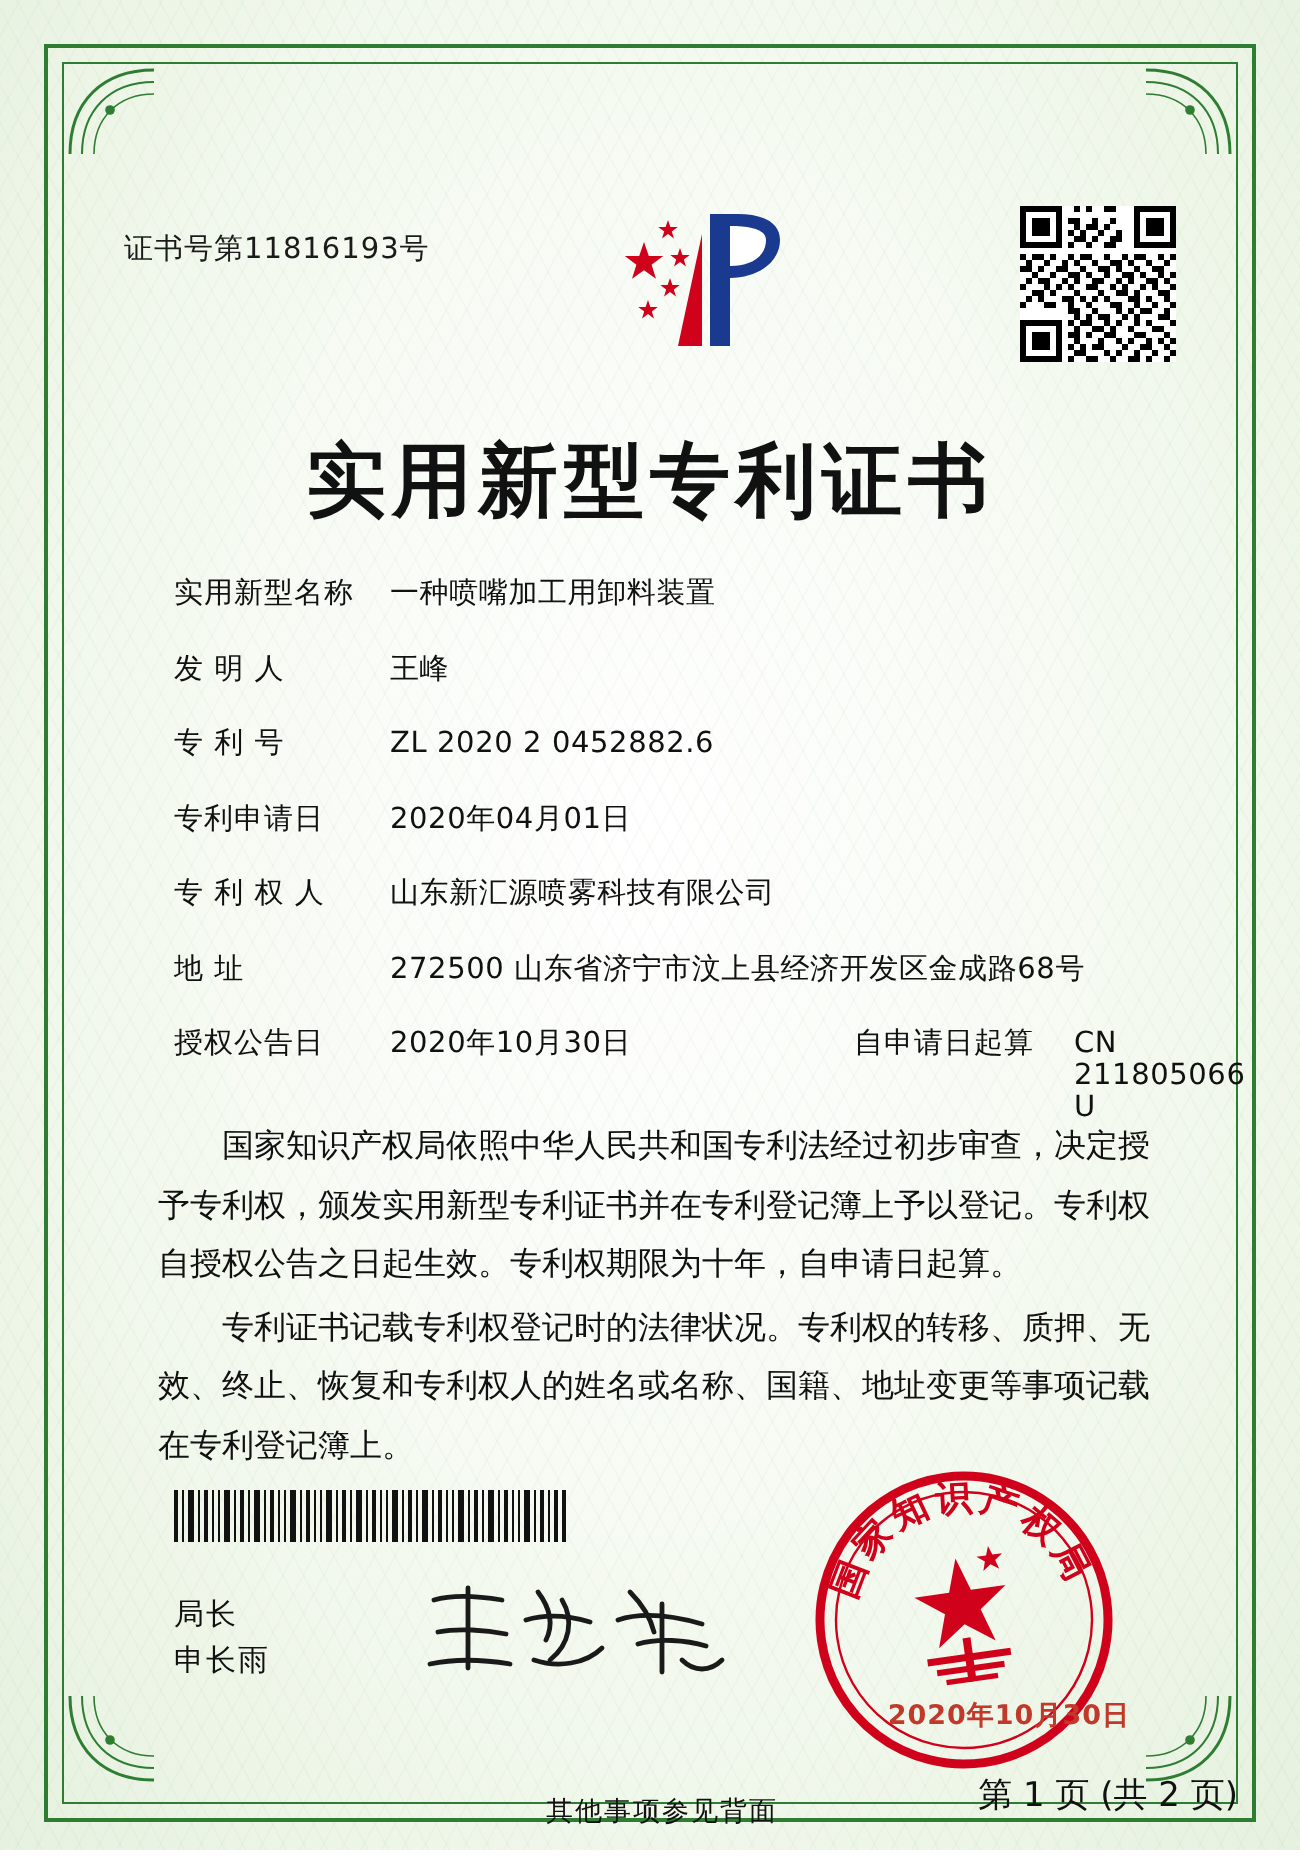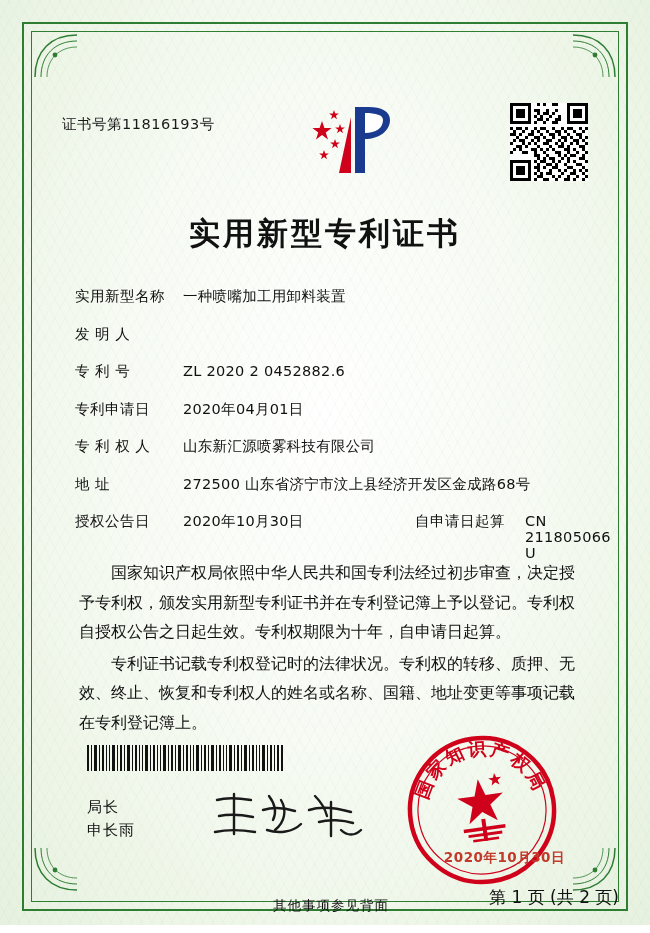--- a/index.html
+++ b/index.html
@@ -77,30 +77,30 @@
     position: absolute;
     right: 31px; top: 72px;
     width: 78px; height: 78px;
   }
   .qr svg { display:block; }
 
   .doc-title {
     position: absolute;
     left: 0; right: 0; top: 182px;
     text-align: center;
-    font-size: 31px;
+    font-size: 40px;
     font-weight: bold;
     letter-spacing: 3px;
     color: #111;
     font-family: "DejaVu Sans", "Liberation Sans", sans-serif;
   }
 
   .fields {
     position: absolute;
-    left: 44px; top: 256px;
+    left: 56px; top: 256px;
     right: 40px;
   }
   .field-row {
     display: flex;
     align-items: baseline;
     margin-bottom: 18.5px;
     font-size: 14.5px;
     color: #111;
   }
   .field-label {
@@ -435,20 +435,21 @@
 
     <div class="doc-title">实用新型专利证书</div>
 
     <div class="fields">
       <div class="field-row">
         <div class="field-label">实用新型名称</div>
         <div class="field-value">一种喷嘴加工用卸料装置</div>
       </div>
       <div class="field-row">
         <div class="field-label">发 明 人</div>
+        <div class="field-value">王峰</div>
       </div>
       <div class="field-row">
         <div class="field-label">专 利 号</div>
         <div class="field-value">ZL 2020 2 0452882.6</div>
       </div>
       <div class="field-row">
         <div class="field-label">专利申请日</div>
         <div class="field-value">2020年04月01日</div>
       </div>
       <div class="field-row">

